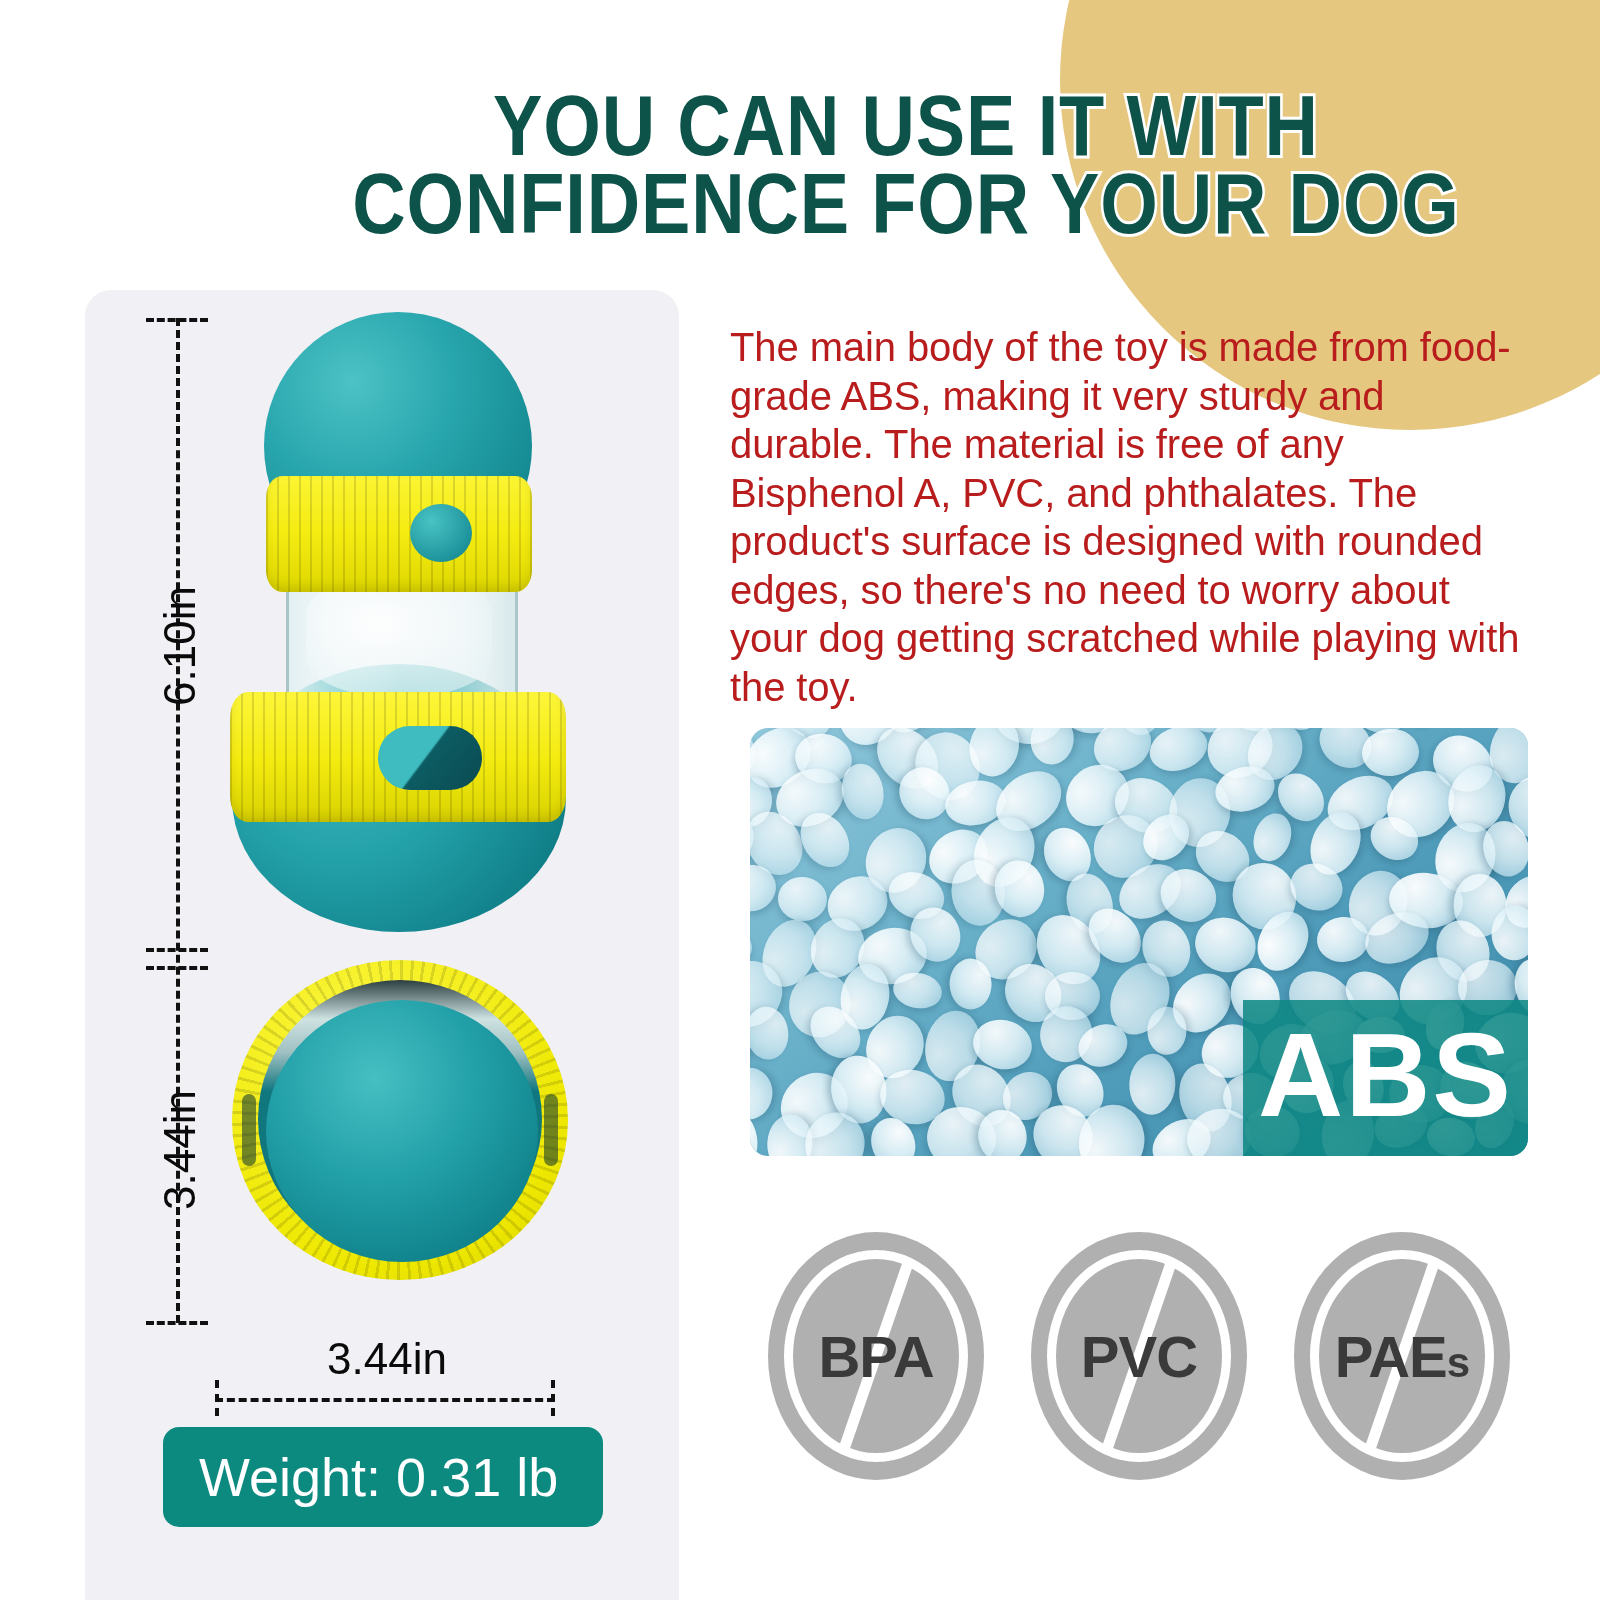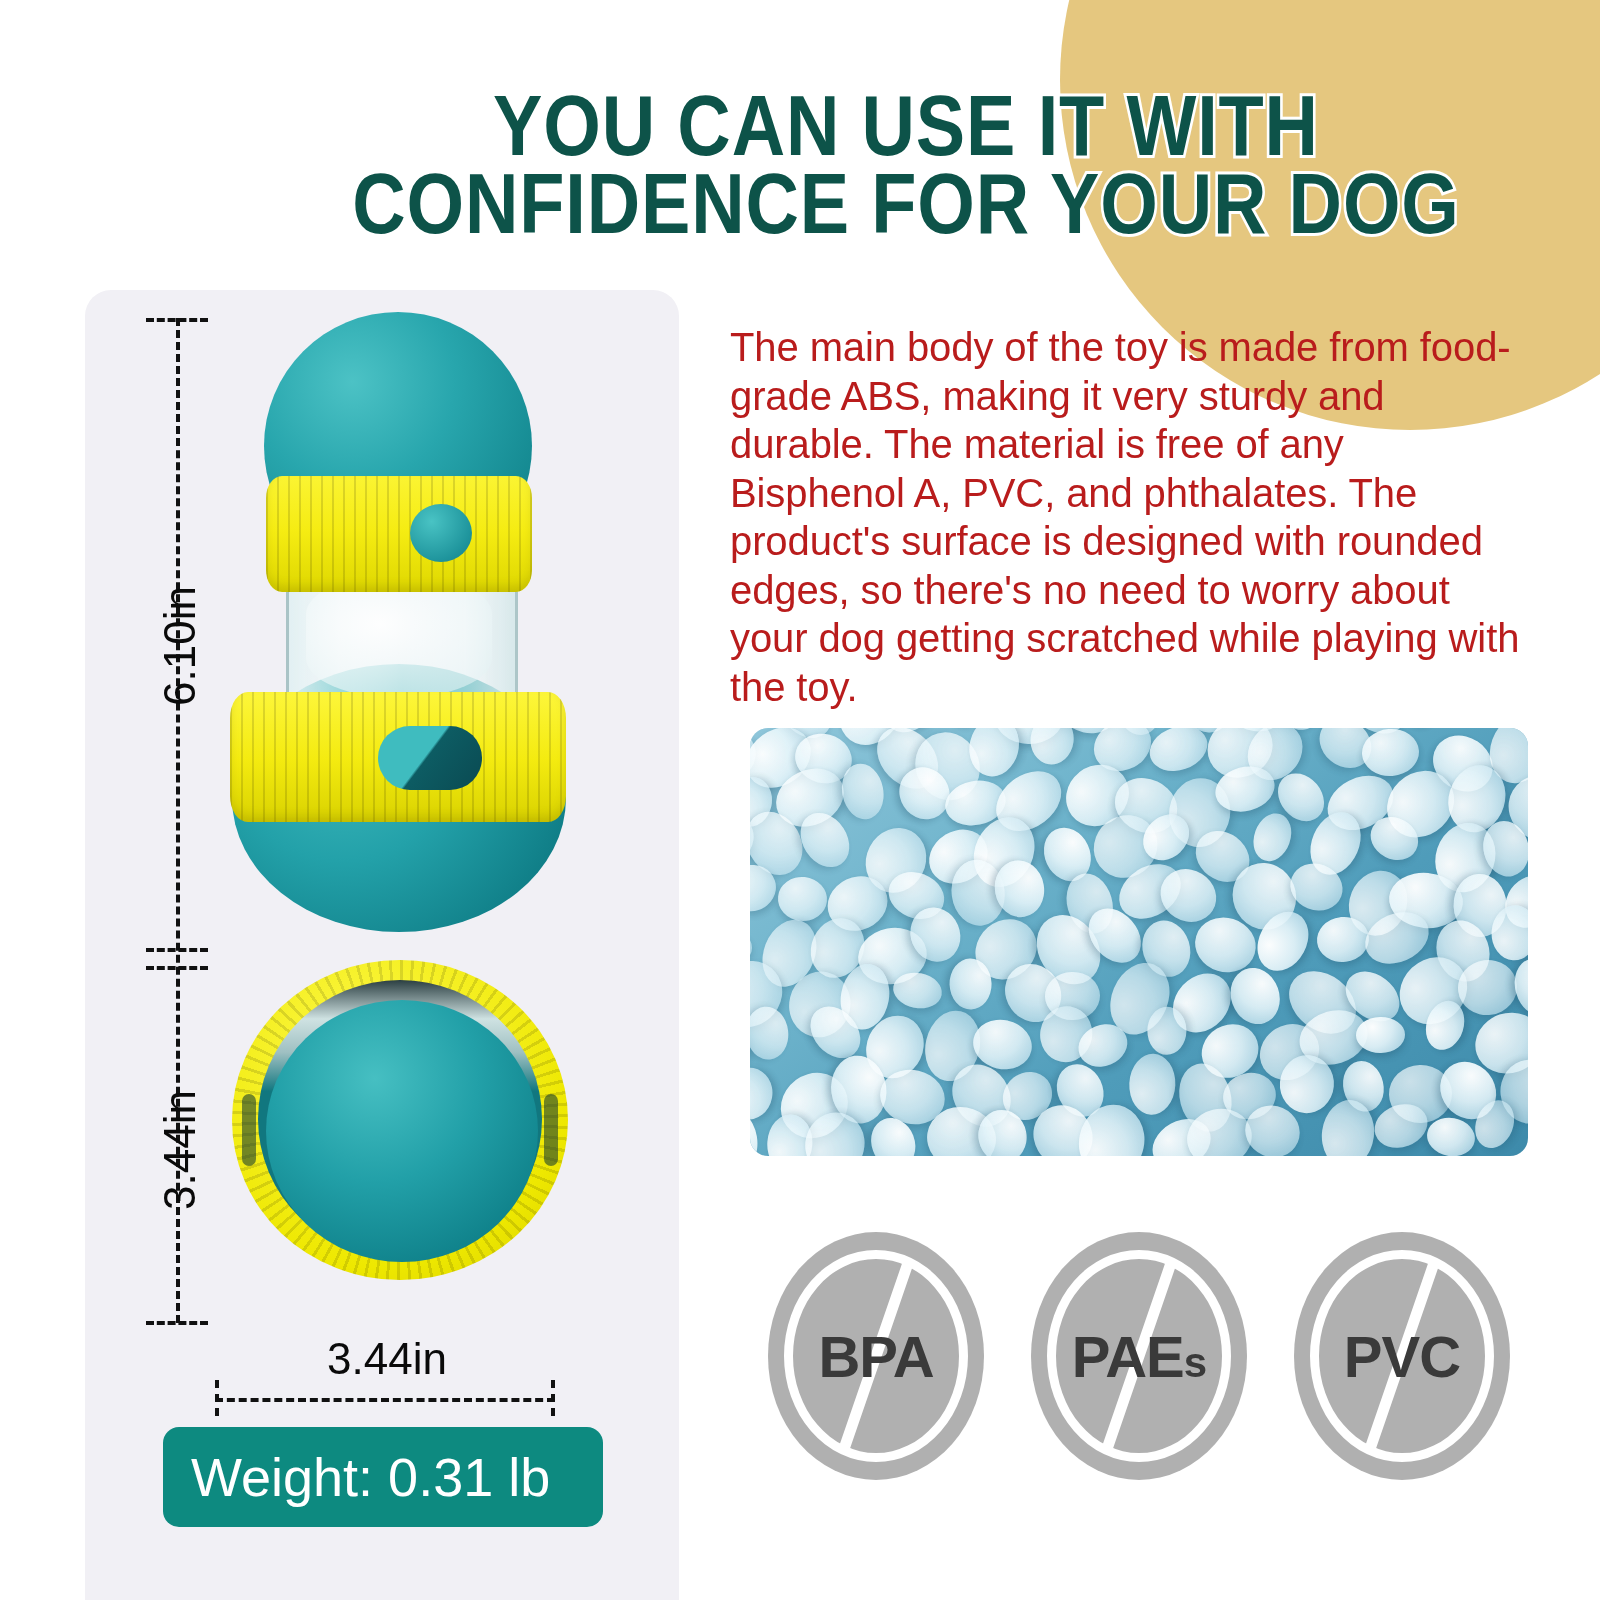--- a/index.html
+++ b/index.html
@@ -156,21 +156,21 @@
   .hlabel{
     position:absolute;left:215px;top:1334px;width:344px;text-align:center;
     font-size:44px;color:#0a0a0a;
   }
 
   
   .weight-badge{
     position:absolute;left:163px;top:1427px;width:440px;height:100px;
     background:#0d8a80;border-radius:16px;
     display:flex;align-items:center;
-    box-sizing:border-box;padding-left:28px;
+    box-sizing:border-box;padding-left:36px;
     color:#ffffff;font-size:54px;letter-spacing:0px;
   }
 
   
   .abs-card{
     position:absolute;left:750px;top:728px;width:778px;height:428px;
     border-radius:18px;overflow:hidden;
     background:linear-gradient(145deg,#8fc6da 0%,#6fb4cc 30%,#4f9cba 62%,#3d8aaa 100%);
   }
   .pellets{position:absolute;inset:0;}
@@ -412,37 +412,40 @@
         <i style="left: 325.377px; top: 381.212px; width: 73.721px; height: 65.4581px; transform: rotate(-77.9deg); opacity: 0.95;"></i>
         <i style="left: 401.149px; top: 393.293px; width: 61.3887px; height: 45.6201px; transform: rotate(-28.5deg); opacity: 0.97;"></i>
         <i style="left: 437.065px; top: 380.885px; width: 65.3286px; height: 57.285px; transform: rotate(-13.5deg); opacity: 0.79;"></i>
         <i style="left: 495.41px; top: 378.313px; width: 55.2965px; height: 50.8842px; transform: rotate(23.5deg); opacity: 0.77;"></i>
         <i style="left: 564.313px; top: 380.014px; width: 67.907px; height: 51.9827px; transform: rotate(-82.7deg); opacity: 0.8;"></i>
         <i style="left: 623.818px; top: 377.126px; width: 53.696px; height: 41.7504px; transform: rotate(-19.6deg); opacity: 0.76;"></i>
         <i style="left: 677.013px; top: 390.244px; width: 48.3798px; height: 37.7574px; transform: rotate(10.1deg); opacity: 0.96;"></i>
         <i style="left: 720.035px; top: 377.72px; width: 48.7109px; height: 36.525px; transform: rotate(-68.4deg); opacity: 0.75;"></i>
         <i style="left: 781.779px; top: 391.635px; width: 61.7219px; height: 48.1193px; transform: rotate(-13deg); opacity: 0.78;"></i>
       </div>
+    <div class="abs-overlay">
+      <span>ABS</span>
+    </div>
   </div>
 
   <div class="badges">
 
     <div class="badge">
       <div class="ring"></div>
       <div class="slash"></div>
       <div class="txt"><span>BPA</span><span class="sm"></span></div>
     </div>
 
     <div class="badge">
       <div class="ring"></div>
       <div class="slash"></div>
-      <div class="txt"><span>PAE</span><span class="sm">s</span></div>
+      <div class="txt"><span>PVC</span><span class="sm"></span></div>
     </div>
 
     <div class="badge">
       <div class="ring"></div>
       <div class="slash"></div>
-      <div class="txt"><span>PVC</span><span class="sm"></span></div>
+      <div class="txt"><span>PAE</span><span class="sm">s</span></div>
     </div>
 
   </div>
 
 </div>
 
 </body></html>

